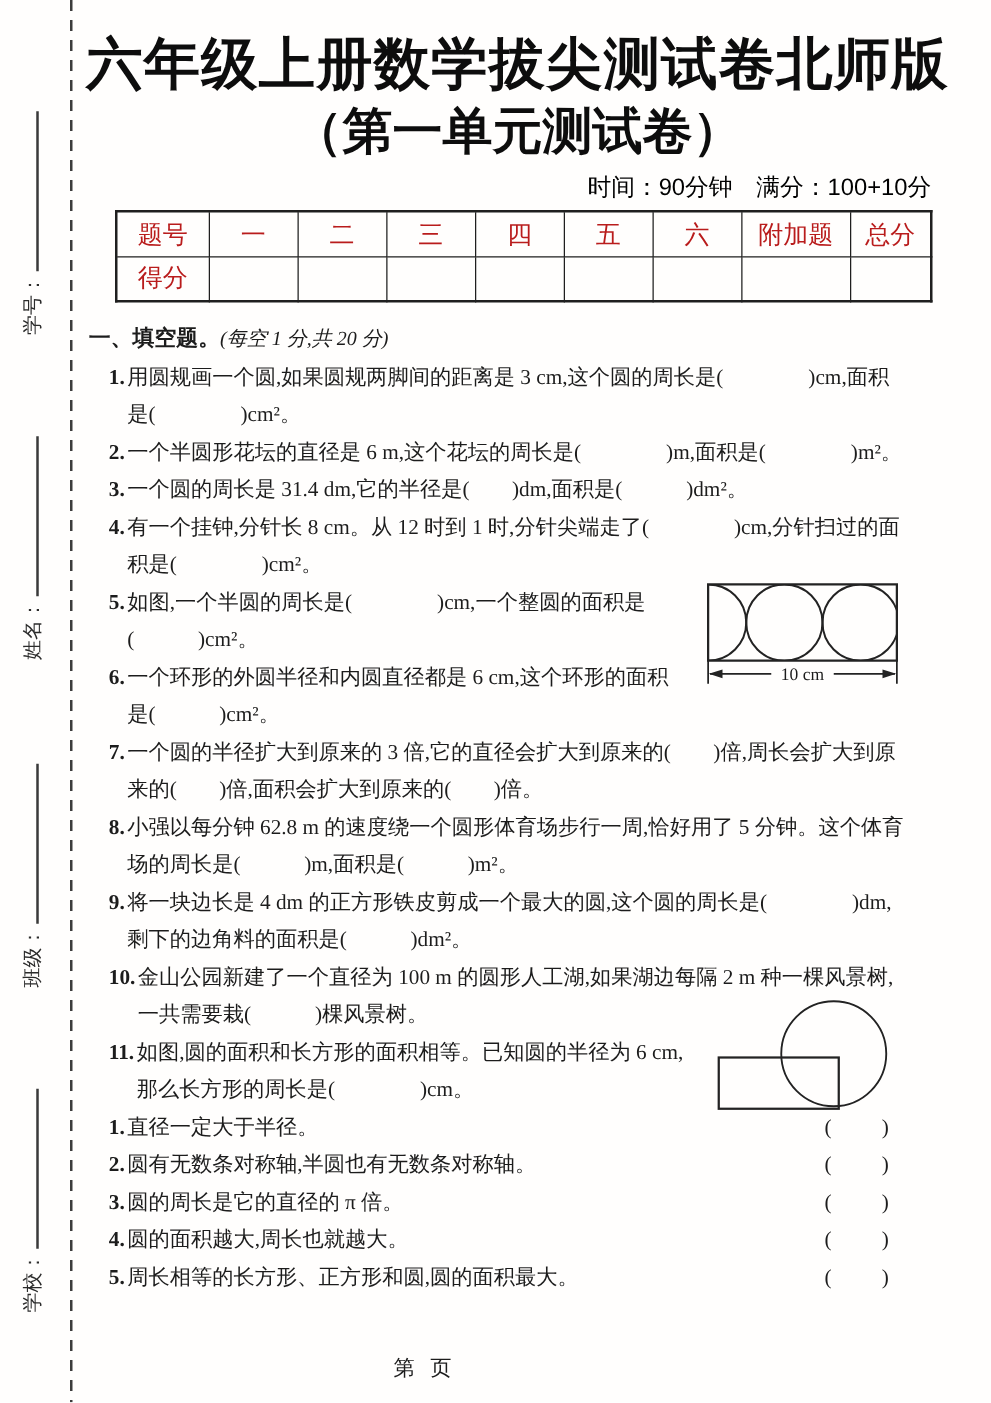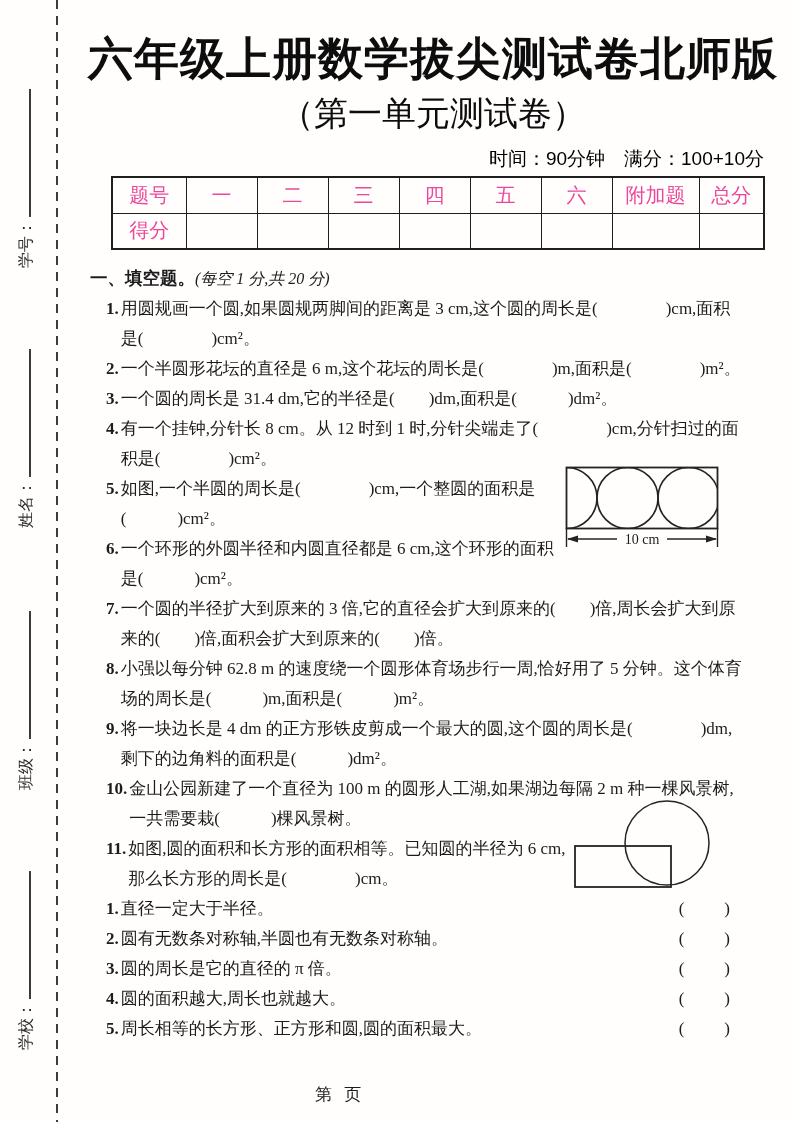--- a/index.html
+++ b/index.html
@@ -27,45 +27,45 @@
     white-space:nowrap;
     font-size:16px; color:#2b2b2b;
     font-family:"Liberation Serif", serif;
   }
   .mfield .wline {
     display:inline-block; width:128px; height:5px;
     border-bottom:2px solid #3a3a3a; margin-left:3px;
   }
   .mf-0 { top:268px; } .mf-1 { top:528px; } .mf-2 { top:790px; } .mf-3 { top:1050px; }
 
-  .content { position:absolute; left:88px; top:0; width:690px; padding-top:30px; }
+  .content { position:absolute; left:69px; top:0; width:690px; padding-top:22px; }
 
   .title {
     margin:0; text-align:center;
     font-family:"Liberation Sans", sans-serif;
     font-weight:bold; font-size:45px; line-height:58px;
     letter-spacing:1px; color:#0d0d0d;
   }
   .subtitle {
     margin:2px 0 0; text-align:center;
     font-family:"Liberation Sans", sans-serif;
-    font-weight:normal; font-size:34px; line-height:46px; color:#0d0d0d;
+    font-weight:bold; font-size:40px; line-height:46px; color:#0d0d0d;
   }
   .meta {
     margin-top:12px; text-align:right; padding-right:14px;
     font-family:"Liberation Sans", sans-serif;
     font-size:19px; line-height:22px; color:#000000;
   }
 
   table.score {
     margin:6px 0 0 23px; border-collapse:collapse;
     width:652px; table-layout:fixed;
     border:2px solid #1f1f1f;
     font-family:Liberation Serif, serif;
-    font-size:20px; color:#ec4899;
+    font-size:20px; color:#b91c1c;
   }
   table.score th, table.score td {
     border:1.6px solid #1f1f1f; text-align:center; font-weight:normal; padding:0;
   }
   table.score tr.hdr  { height:36px; }
   table.score tr.vals { height:36px; }
 
   .section { font-size:17px; line-height:30px; }
   .sec-head { margin-top:13px; padding-left:2px; }
   .sec-head .sec-title { font-weight:bold; font-size:17.5px; }

